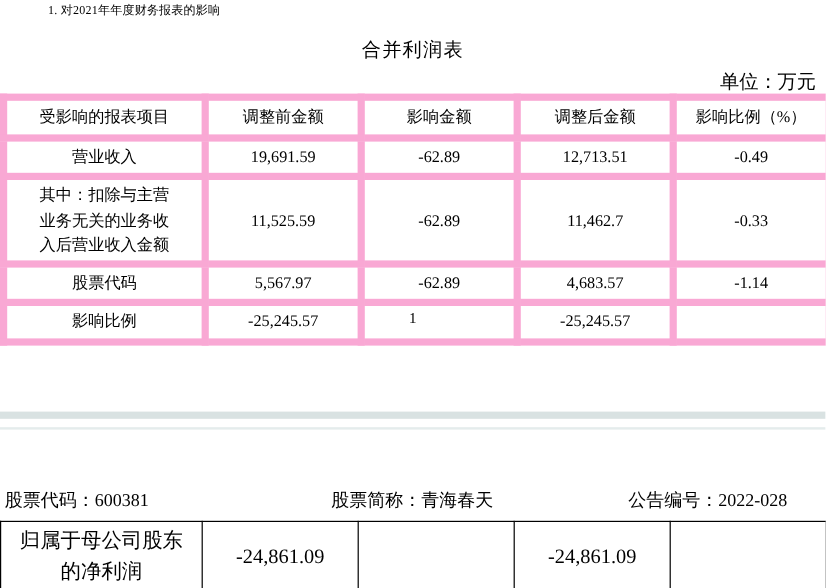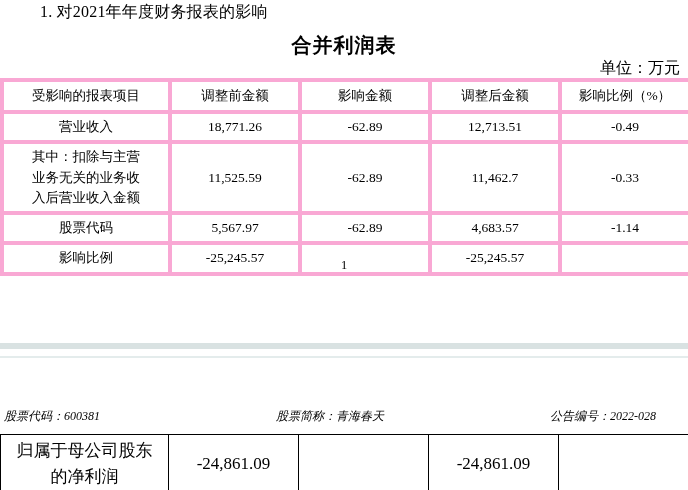--- a/index.html
+++ b/index.html
@@ -17,53 +17,53 @@
   }
   .page {
     position: relative;
     width: 688px;
     height: 490px;
   }
   .section-heading {
     position: absolute;
     left: 40px;
     top: 2px;
-    font-size: 16px;
+    font-size: 10px;
     letter-spacing: 0.2px;
     white-space: nowrap;
     font-family: Liberation Serif, serif;
   }
   .table-title {
     position: absolute;
     left: 0;
     right: 0;
     top: 32px;
     text-align: center;
-    font-size: 20px;
-    font-weight: bold;
+    font-size: 16px;
+    font-weight: normal;
     letter-spacing: 1px;
   }
   .unit-line {
     position: absolute;
     right: 8px;
     top: 58px;
     font-size: 16px;
     white-space: nowrap;
   }
   table.fin {
     position: absolute;
     left: 0;
     top: 78px;
     width: 688px;
     border-collapse: collapse;
     table-layout: fixed;
     font-size: 13.5px;
   }
   table.fin th, table.fin td {
-    border: 4px solid #f9a8d4;
+    border: 6px solid #f9a8d4;
     padding: 3px 4px;
     text-align: center;
     vertical-align: middle;
     font-weight: normal;
     line-height: 1.5;
   }
   table.fin th {
     height: 22px;
   }
   .col-item { width: 168px; }
@@ -98,22 +98,21 @@
     width: 688px;
     height: 2px;
     background: #e4ecec;
   }
   .footer-row {
     position: absolute;
     left: 0;
     top: 408px;
     width: 660px;
     height: 18px;
-    font-size: 12px;
-    font-style: italic;
+    font-size: 15px;
   }
   .footer-left {
     position: absolute;
     left: 4px;
     top: 0;
     white-space: nowrap;
   }
   .footer-center {
     position: absolute;
     left: 276px;
@@ -168,21 +167,21 @@
         <th>受影响的报表项目</th>
         <th>调整前金额</th>
         <th>影响金额</th>
         <th>调整后金额</th>
         <th>影响比例（%）</th>
       </tr>
     </thead>
     <tbody>
       <tr>
         <td class="cell-item-indent">营业收入</td>
-        <td>18,771.26</td>
+        <td>19,691.59</td>
         <td>-62.89</td>
         <td>12,713.51</td>
         <td>-0.49</td>
       </tr>
       <tr>
         <td class="cell-item-multiline">
           <span>其中：扣除与主营</span><br>
           <span>业务无关的业务收</span><br>
           <span>入后营业收入金额</span>
         </td>

